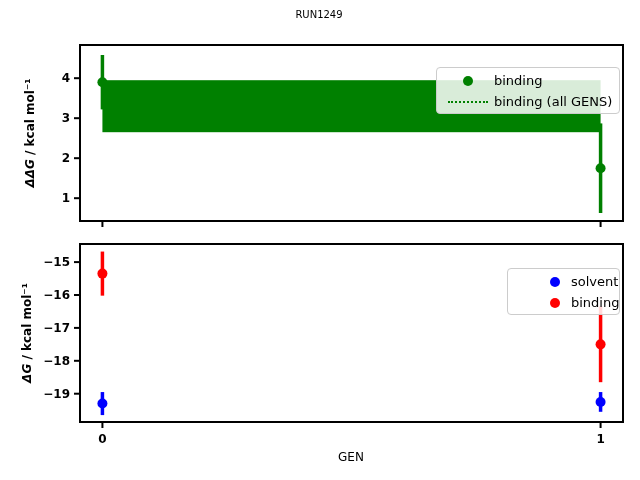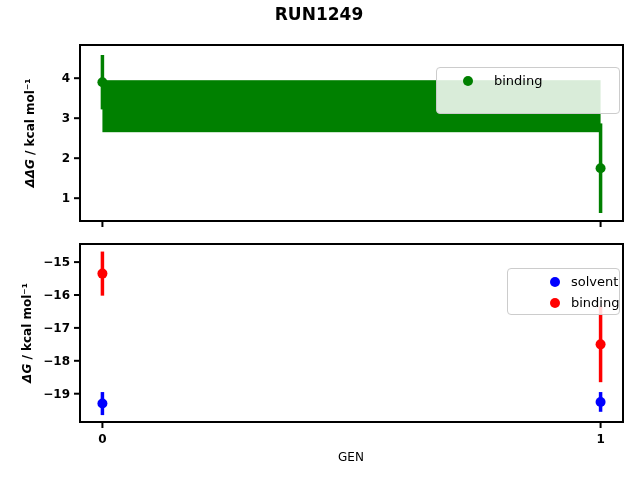--- a/index.html
+++ b/index.html
@@ -2,21 +2,21 @@
 <html><head>
 <meta charset="utf-8">
 <style>
   html,body { margin:0; padding:0; background:#fff; }
   .figure {
     position:relative; width:640px; height:480px; background:#ffffff;
     font-family:"DejaVu Sans", sans-serif; color:#000; overflow:hidden;
   }
   .suptitle {
     position:absolute; left:319px; top:14px; transform:translate(-50%,-50%);
-    font-size:17px; font-weight:bold; white-space:nowrap;
+    font-size:10px; font-weight:normal; white-space:nowrap;
   }
   svg.canvas { position:absolute; left:0; top:0; }
   .ylabel {
     position:absolute; transform:translate(-50%,-50%) rotate(-90deg);
     font-size:12px; font-weight:bold; white-space:nowrap;
   }
   .ylabel-top { left:30px; top:133px; }
   .ylabel-bottom { left:27px; top:333px; }
   .mathvar { font-style:italic; }
   .xlabel {
@@ -94,20 +94,26 @@
 
   <div class="xlabel">GEN</div>
 
   <div class="legend legend-top">
     <div class="legend-row">
       <span class="lmark">
           <span id="m-binding" class="dot" style="background: rgb(0, 128, 0);"></span>
         </span>
       <span class="ltext">binding</span>
     </div>
+    <div class="legend-row">
+      <span class="lmark">
+          <span id="m-allgens" class="dotline" style="border-color: rgb(0, 128, 0);"></span>
+        </span>
+      <span class="ltext">binding (all GENS)</span>
+    </div>
   </div>
 
   <div class="legend legend-bottom">
     <div class="legend-row">
       <span class="lmark">
           <span id="m-solvent" class="dot" style="background: rgb(0, 0, 255);"></span>
         </span>
       <span class="ltext">solvent</span>
     </div>
     <div class="legend-row">

